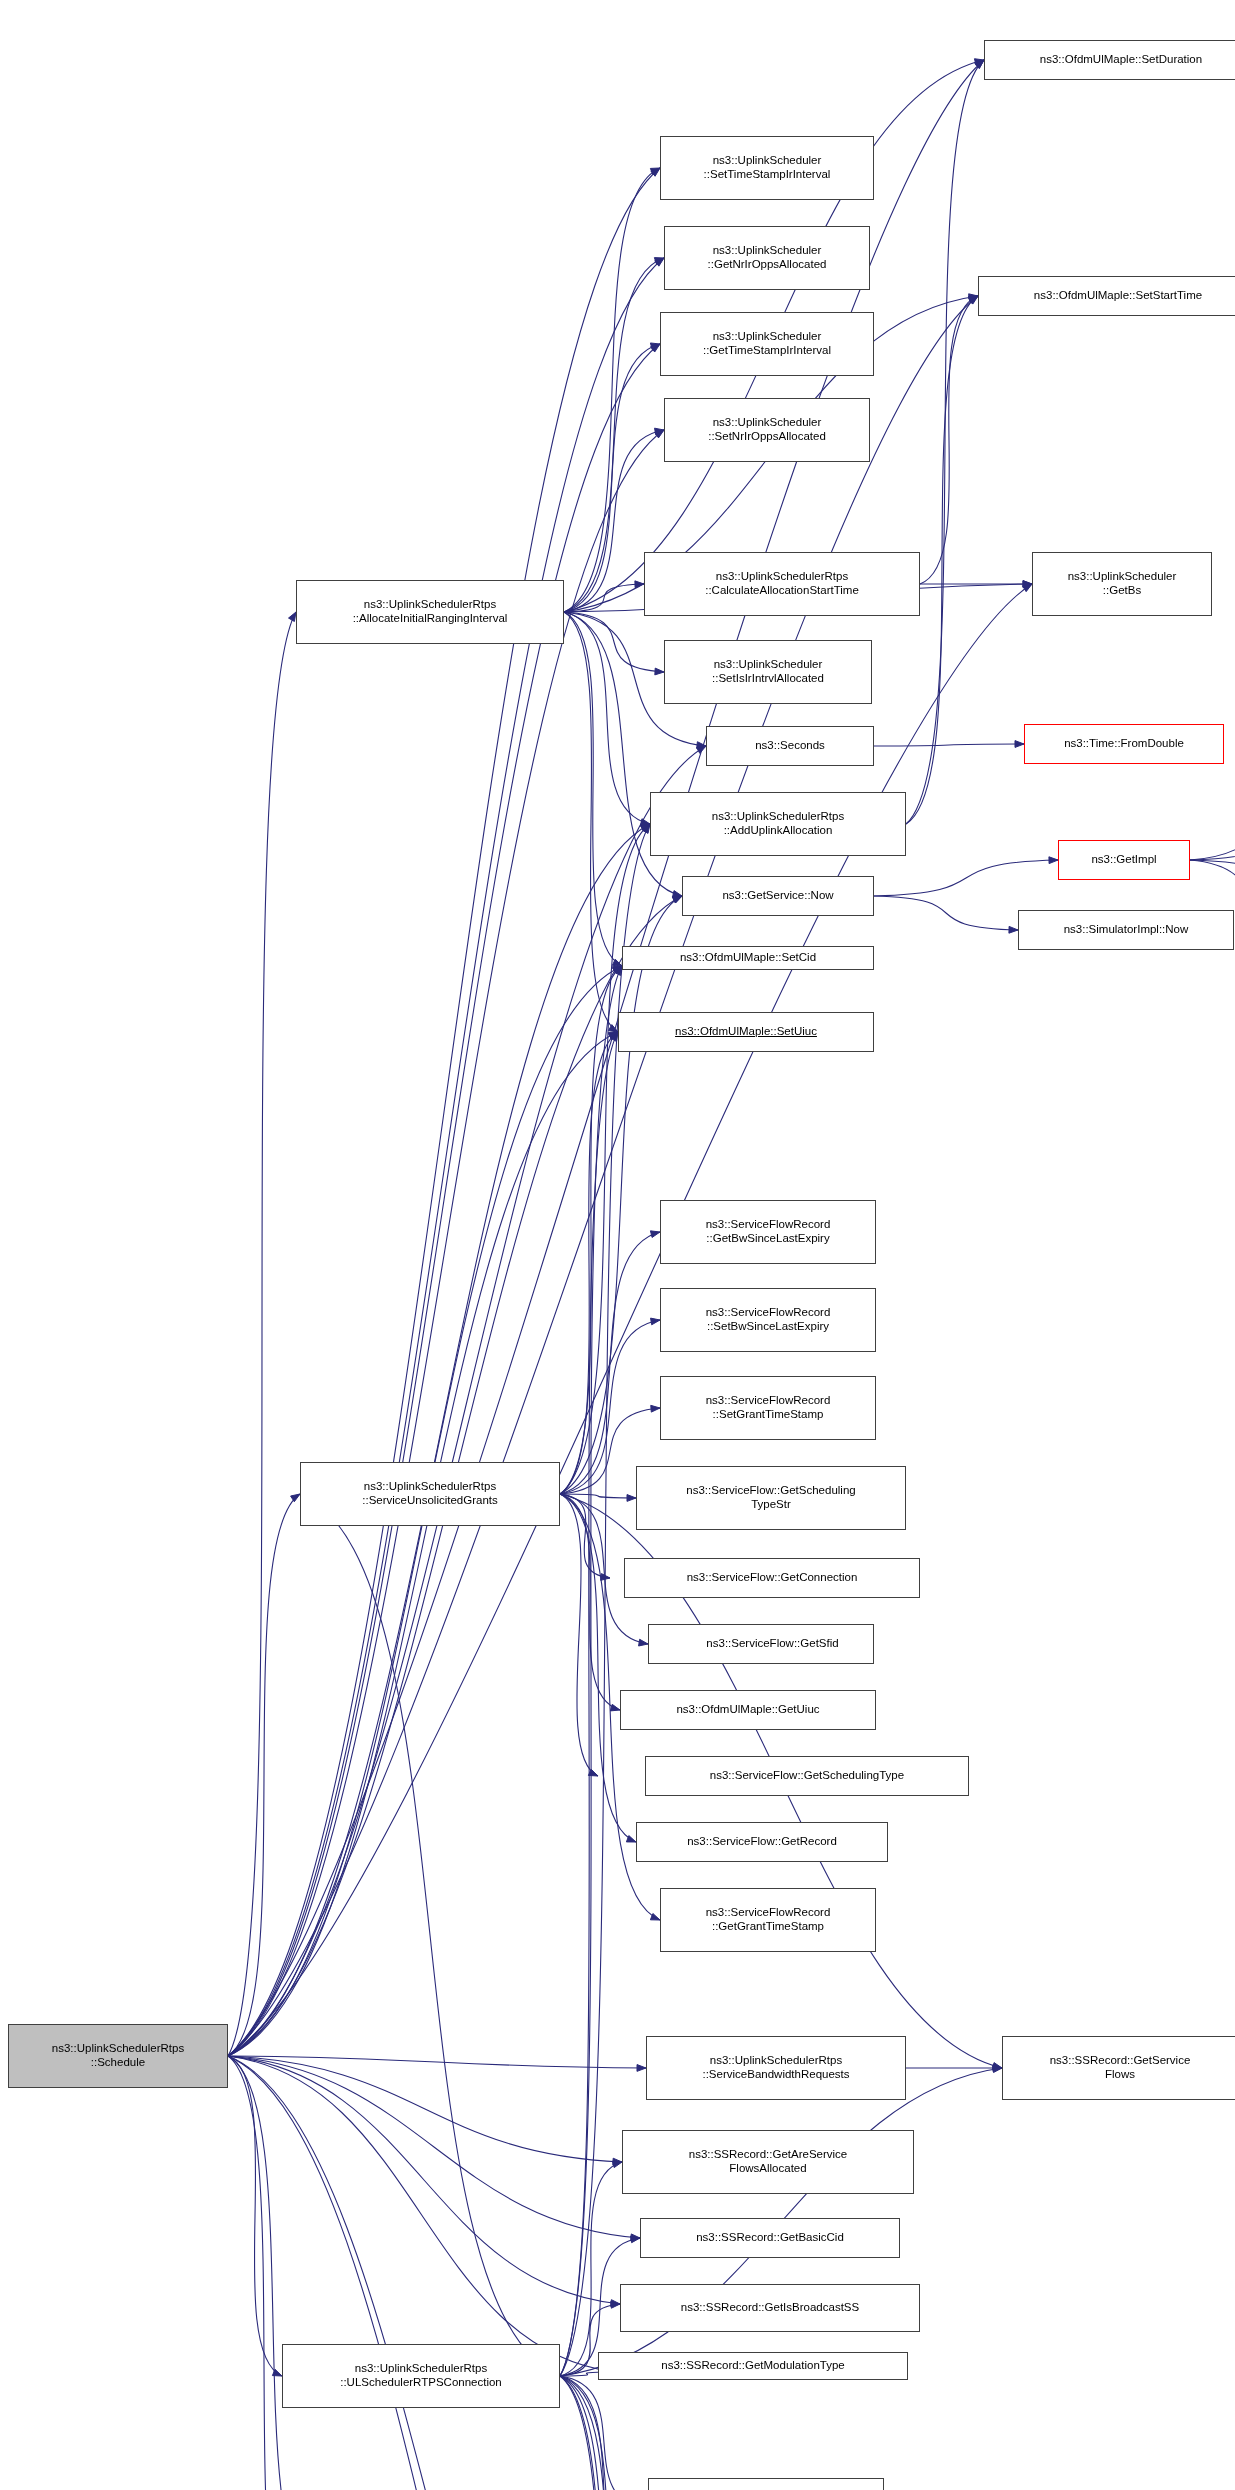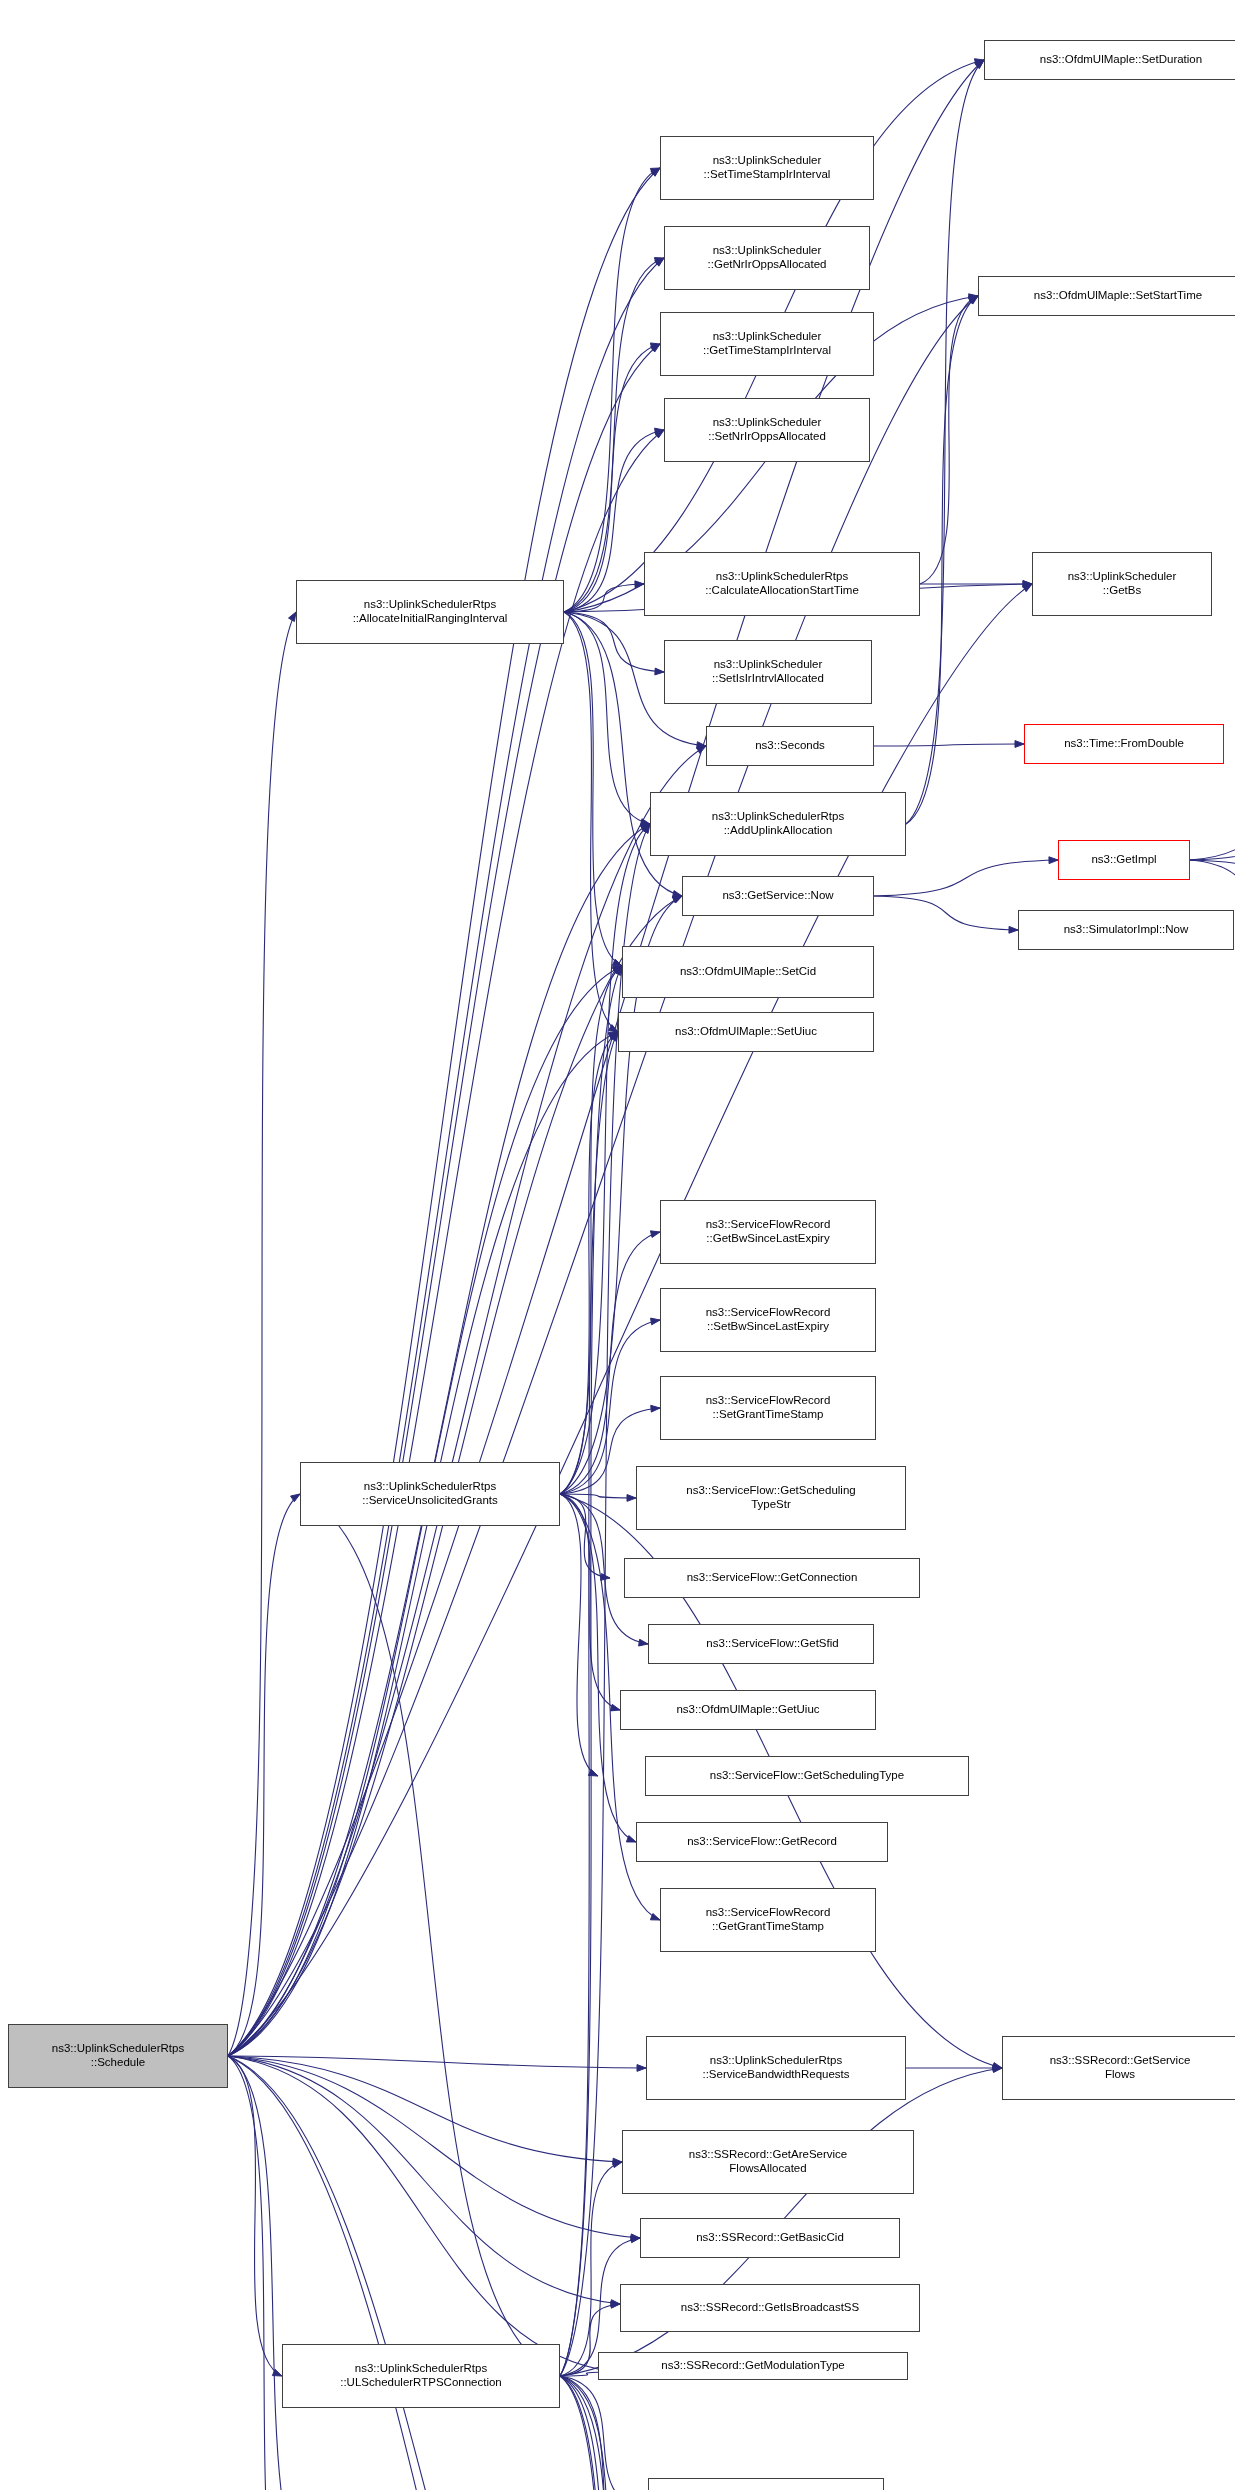--- a/index.html
+++ b/index.html
@@ -202,22 +202,22 @@
       <div class="node" style="left: 664px; top: 398px; width: 206px; height: 64px;">ns3::UplinkScheduler
 ::SetNrIrOppsAllocated</div>
       <div class="node" style="left: 644px; top: 552px; width: 276px; height: 64px;">ns3::UplinkSchedulerRtps
 ::CalculateAllocationStartTime</div>
       <div class="node" style="left: 664px; top: 640px; width: 208px; height: 64px;">ns3::UplinkScheduler
 ::SetIsIrIntrvlAllocated</div>
       <div class="node" style="left: 706px; top: 726px; width: 168px; height: 40px; text-align: right;">ns3::Seconds</div>
       <div class="node" style="left: 650px; top: 792px; width: 256px; height: 64px;">ns3::UplinkSchedulerRtps
 ::AddUplinkAllocation</div>
       <div class="node" style="left: 682px; top: 876px; width: 192px; height: 40px;">ns3::GetService::Now</div>
-      <div class="node" style="left: 622px; top: 946px; width: 252px; height: 52px;">ns3::OfdmUlMaple::SetCid</div>
-      <div class="node" style="left: 618px; top: 1012px; width: 256px; height: 40px;">ns3::OfdmUlMaple::SetUiuc</div>
+      <div class="node" style="left: 622px; top: 946px; width: 252px; height: 24px;">ns3::OfdmUlMaple::SetCid</div>
+      <div class="node" style="left: 618px; top: 1012px; width: 256px; height: 40px; text-decoration: underline;">ns3::OfdmUlMaple::SetUiuc</div>
       <div class="node" style="left: 660px; top: 1200px; width: 216px; height: 64px;">ns3::ServiceFlowRecord
 ::GetBwSinceLastExpiry</div>
       <div class="node" style="left: 660px; top: 1288px; width: 216px; height: 64px;">ns3::ServiceFlowRecord
 ::SetBwSinceLastExpiry</div>
       <div class="node" style="left: 660px; top: 1376px; width: 216px; height: 64px;">ns3::ServiceFlowRecord
 ::SetGrantTimeStamp</div>
       <div class="node" style="left: 636px; top: 1466px; width: 270px; height: 64px;">ns3::ServiceFlow::GetScheduling
 TypeStr</div>
       <div class="node" style="left: 624px; top: 1558px; width: 296px; height: 40px;">ns3::ServiceFlow::GetConnection</div>
       <div class="node" style="left: 648px; top: 1624px; width: 226px; height: 40px; padding-left: 26px;">ns3::ServiceFlow::GetSfid</div>

